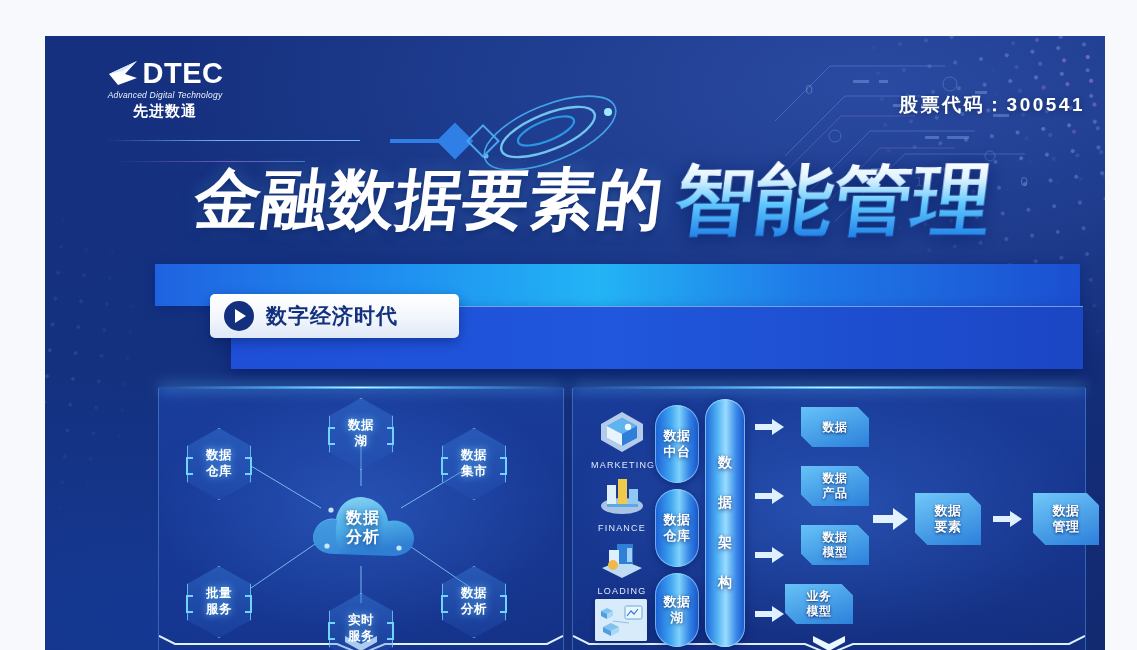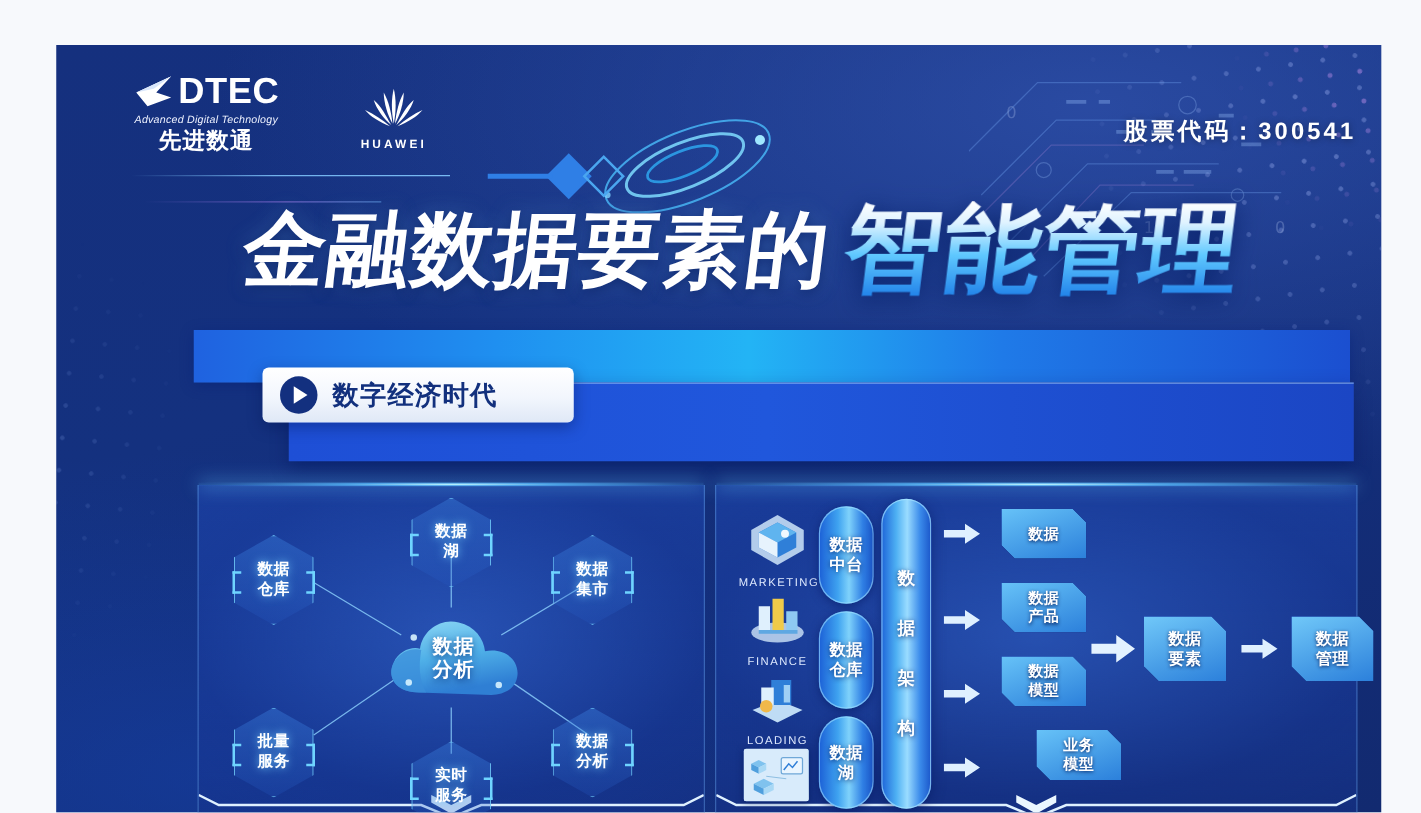--- a/index.html
+++ b/index.html
@@ -45,21 +45,21 @@
   }
   
   .circuit{position:absolute;right:0;top:0;width:330px;height:200px;opacity:.55;pointer-events:none;}
 
   
   .brandbar{position:absolute;left:45px;top:22px;display:flex;align-items:flex-end;gap:36px;}
   .logo-dtec{position:relative;width:150px;text-align:center;color:#fff;line-height:1;}
   .dtec-row{display:flex;align-items:center;justify-content:center;gap:2px;}
   .dtec-word{font-size:29px;font-weight:bold;letter-spacing:.5px;}
   .dtec-sub{font-size:8.5px;font-style:italic;letter-spacing:.2px;margin-top:3px;color:#eef2ff;}
-  .dtec-cn{font-size:18px;font-weight:bold;margin-top:3px;letter-spacing:1px;}
+  .dtec-cn{font-size:15px;font-weight:bold;margin-top:3px;letter-spacing:1px;}
   .logo-hw{width:78px;text-align:center;color:#fff;line-height:1;}
   .hw-word{font-size:9.5px;font-weight:bold;letter-spacing:2.5px;margin-top:4px;}
 
   .hairline{position:absolute;left:60px;top:104px;width:255px;height:1px;
     background:linear-gradient(90deg,rgba(120,190,255,0) 0%,rgba(130,200,255,.85) 45%,rgba(130,200,255,.9) 100%);}
   .hairline2{position:absolute;left:70px;top:125px;width:190px;height:1px;
     background:linear-gradient(90deg,rgba(150,110,220,0) 0%,rgba(160,120,230,.6) 60%,rgba(120,190,255,.5) 100%);}
 
   .stockcode{
     position:absolute;right:20px;top:56px;color:#fff;font-size:19px;font-weight:bold;
@@ -276,34 +276,20 @@
       <div class="logo-dtec">
         <div class="dtec-row">
           <svg width="34" height="30" viewBox="0 0 34 30">
             <path d="M2 16 L30 3 L18 16 L30 20 L11 27 Z" fill="#ffffff"></path>
             <path d="M2 16 L30 3 L16 13 Z" fill="#d8e6fb"></path>
           </svg>
           <span class="dtec-word">DTEC</span>
         </div>
         <div class="dtec-sub">Advanced Digital Technology</div>
         <div class="dtec-cn">先进数通</div>
-      </div>
-      <div class="logo-hw">
-        <svg width="56" height="34" viewBox="0 0 56 34">
-          <g fill="#ffffff">
-            <path d="M28 2 C26 10 26 20 28 30 C30 20 30 10 28 2 Z"></path>
-            <path d="M20 5 C20 13 23 23 27 30 C26 21 24 12 20 5 Z"></path>
-            <path d="M36 5 C36 13 33 23 29 30 C30 21 32 12 36 5 Z"></path>
-            <path d="M12 11 C14 18 20 26 26 31 C22 24 18 16 12 11 Z"></path>
-            <path d="M44 11 C42 18 36 26 30 31 C34 24 38 16 44 11 Z"></path>
-            <path d="M5 19 C9 24 17 29 25 32 C19 27 12 22 5 19 Z"></path>
-            <path d="M51 19 C47 24 39 29 31 32 C37 27 44 22 51 19 Z"></path>
-          </g>
-        </svg>
-        <div class="hw-word">HUAWEI</div>
       </div>
     </div>
     <div class="hairline"></div>
     <div class="hairline2"></div>
 
     <div class="stockcode">股票代码：300541</div>
 
     <svg class="deco" viewBox="0 0 300 95">
       <g fill="none" stroke="#48b6f5" opacity=".85">
         <ellipse cx="160" cy="45" rx="70" ry="28" transform="rotate(-22 160 45)" stroke-width="1.6"></ellipse>
@@ -518,21 +504,21 @@
       <span class="lbl">
         <span>数据</span><br><span>产品</span>
       </span>
     </div>
     <div class="obox" style="left:756px;top:489px;">
       <div class="edge"></div>
       <span class="lbl">
         <span>数据</span><br><span>模型</span>
       </span>
     </div>
-    <div class="obox" style="left:784px;top:548px;text-align:right;">
+    <div class="obox" style="left:740px;top:548px;text-align:right;">
       <div class="edge"></div>
       <span class="lbl">
         <span>业务</span><br><span>模型</span>
       </span>
     </div>
 
     <svg class="arrow" style="left:828px;top:470px;width:36px;height:26px;" viewBox="0 0 36 26">
         <path d="M0 9 L20 9 L20 2 L35 13 L20 24 L20 17 L0 17 Z" fill="#e3f2ff"></path>
       </svg>
     <div class="bigbox" style="left:870px;top:457px;">

